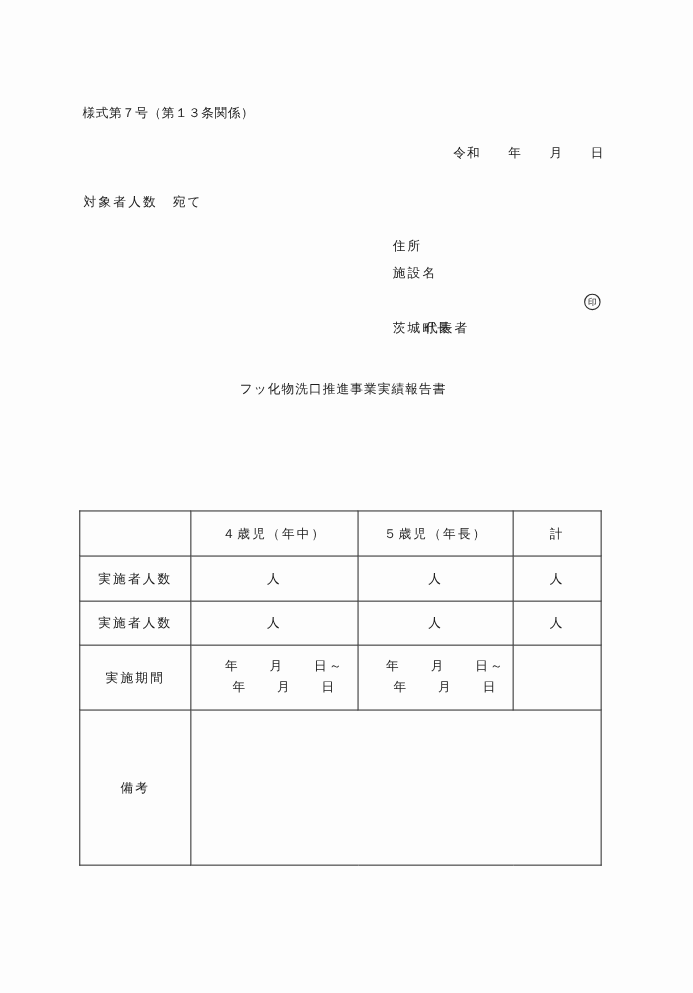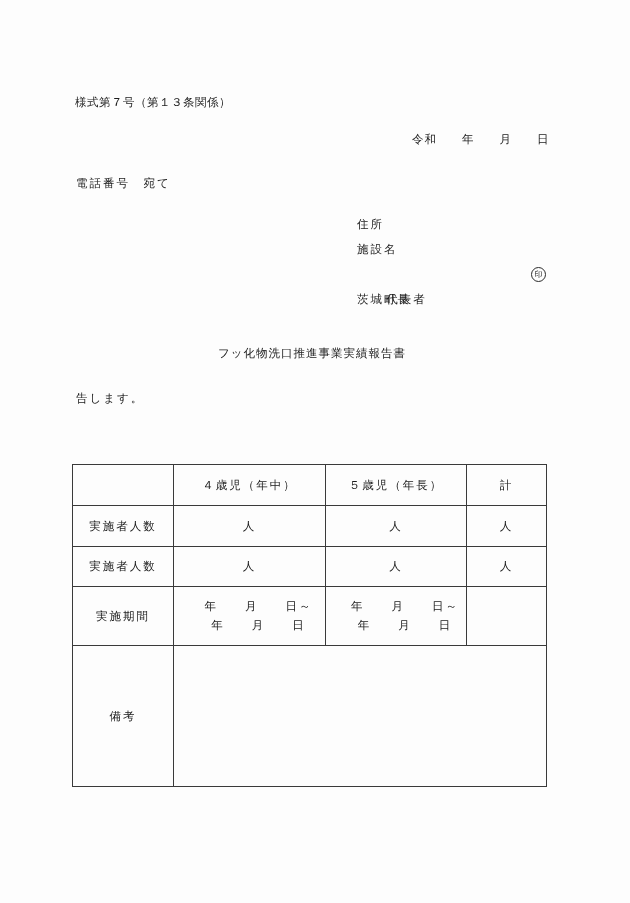--- a/index.html
+++ b/index.html
@@ -51,36 +51,35 @@
 </style>
 </head>
 <body>
 
 <div class="page">
 
   <div class="line form-no">様式第７号（第１３条関係）</div>
 
   <div class="line date-line">令和　　年　　月　　日</div>
 
-  <div class="line addressee">電話番号　宛て</div>
+  <div class="line addressee">対象者人数　宛て</div>
 
   <div class="sender">
     <div class="s-line">住所</div>
     <div class="s-line">施設名</div>
     <div class="s-line">
       <span>代表者</span>
       <span class="seal">印</span>
     </div>
     <div class="s-line">茨城町長</div>
   </div>
 
   <div class="doc-title">フッ化物洗口推進事業実績報告書</div>
 
   <div class="para">
-    <div class="p-line">告します。</div>
   </div>
 
   <table class="report">
     <colgroup>
         <col class="c1">
         <col class="c2">
         <col class="c3">
         <col class="c4">
       </colgroup>
     <tbody>

